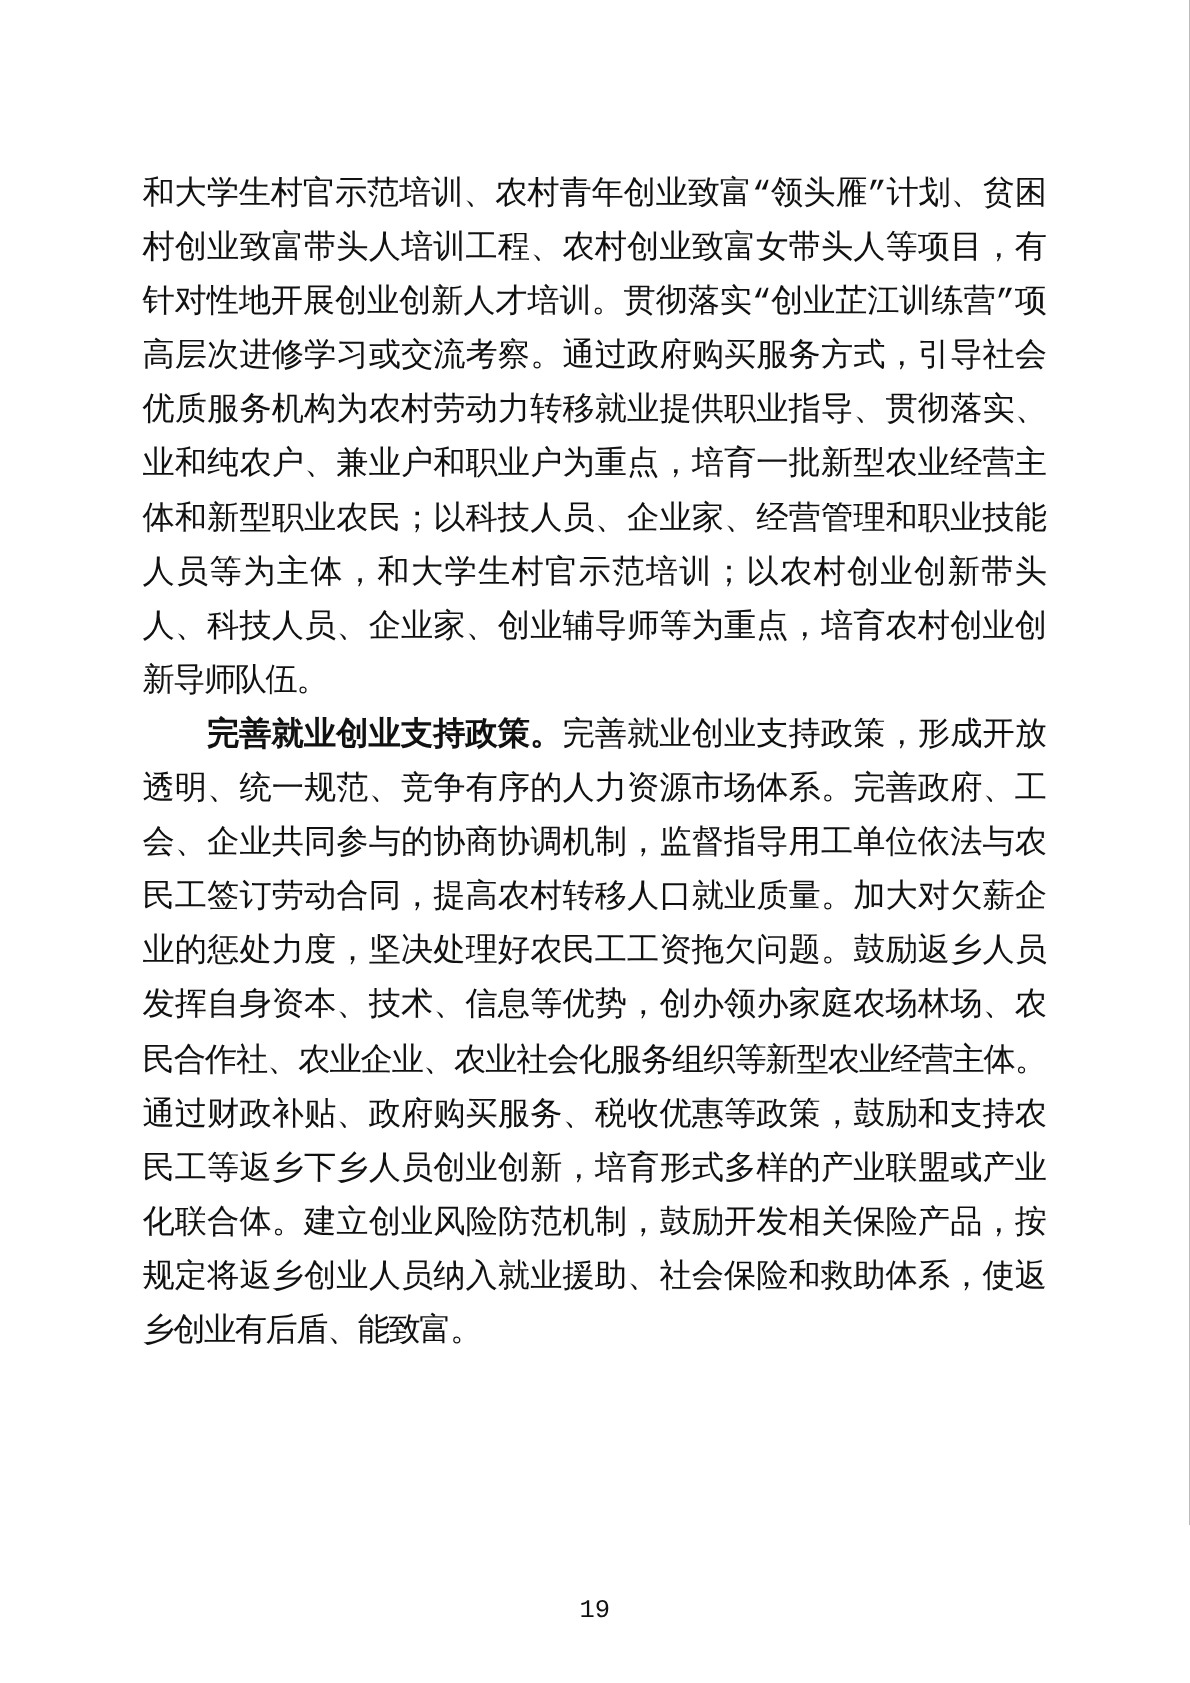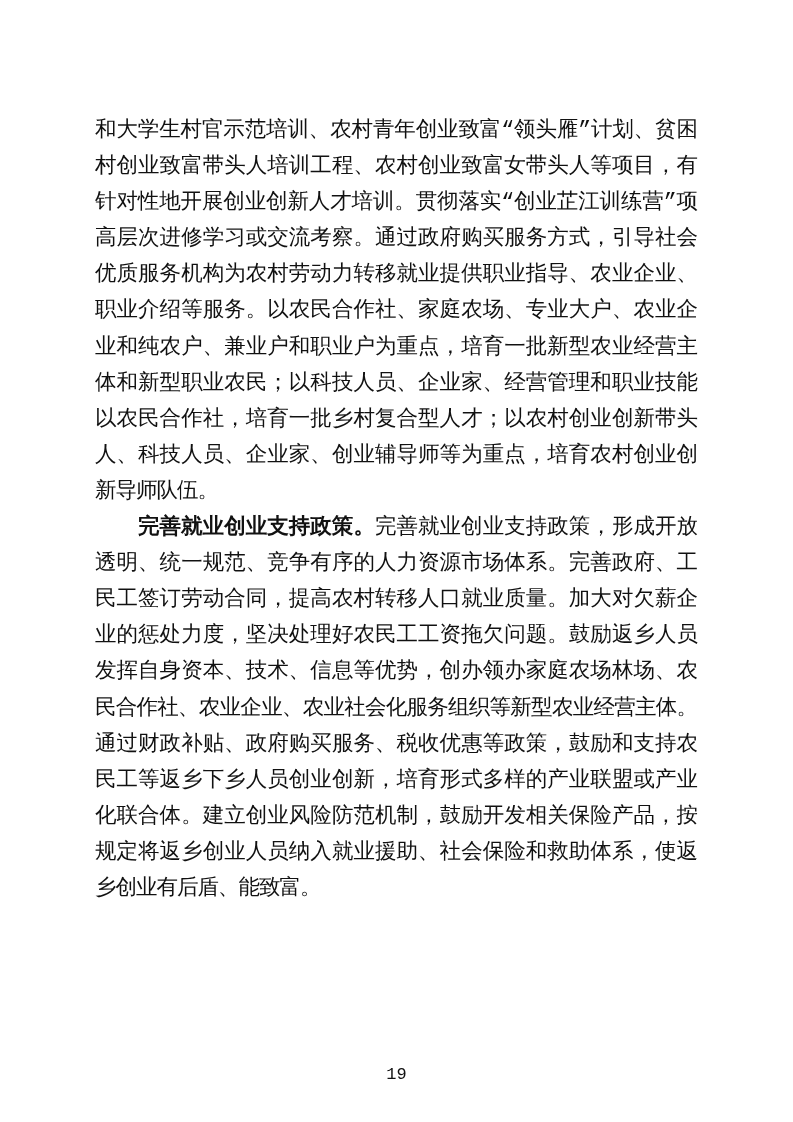--- a/index.html
+++ b/index.html
@@ -58,32 +58,32 @@
 <body>
 
 <div class="page">
 
   <div class="text-block">
 
     <div class="line">和大学生村官示范培训、农村青年创业致富“领头雁”计划、贫困</div>
     <div class="line">村创业致富带头人培训工程、农村创业致富女带头人等项目，有</div>
     <div class="line">针对性地开展创业创新人才培训。贯彻落实“创业芷江训练营”项</div>
     <div class="line">高层次进修学习或交流考察。通过政府购买服务方式，引导社会</div>
-    <div class="line">优质服务机构为农村劳动力转移就业提供职业指导、农业企业、</div>
-    <div class="line">职业介绍等服务。以农民合作社、家庭农场、专业大户、农业企</div>
+    <div class="line">优质服务机构为农村劳动力转移就业提供职业指导、贯彻落实、</div>
     <div class="line">业和纯农户、兼业户和职业户为重点，培育一批新型农业经营主</div>
     <div class="line">体和新型职业农民；以科技人员、企业家、经营管理和职业技能</div>
-    <div class="line">以农民合作社，培育一批乡村复合型人才；以农村创业创新带头</div>
+    <div class="line">人员等为主体，和大学生村官示范培训；以农村创业创新带头</div>
     <div class="line">人、科技人员、企业家、创业辅导师等为重点，培育农村创业创</div>
     <div class="line para-end">新导师队伍。</div>
 
     <div class="line indent-first">
       <span class="bold-lead">完善就业创业支持政策。</span><span>完善就业创业支持政策，形成开放</span>
     </div>
     <div class="line">透明、统一规范、竞争有序的人力资源市场体系。完善政府、工</div>
+    <div class="line">会、企业共同参与的协商协调机制，监督指导用工单位依法与农</div>
     <div class="line">民工签订劳动合同，提高农村转移人口就业质量。加大对欠薪企</div>
     <div class="line">业的惩处力度，坚决处理好农民工工资拖欠问题。鼓励返乡人员</div>
     <div class="line">发挥自身资本、技术、信息等优势，创办领办家庭农场林场、农</div>
     <div class="line">民合作社、农业企业、农业社会化服务组织等新型农业经营主体。</div>
     <div class="line">通过财政补贴、政府购买服务、税收优惠等政策，鼓励和支持农</div>
     <div class="line">民工等返乡下乡人员创业创新，培育形式多样的产业联盟或产业</div>
     <div class="line">化联合体。建立创业风险防范机制，鼓励开发相关保险产品，按</div>
     <div class="line">规定将返乡创业人员纳入就业援助、社会保险和救助体系，使返</div>
     <div class="line para-end">乡创业有后盾、能致富。</div>
   </div>

